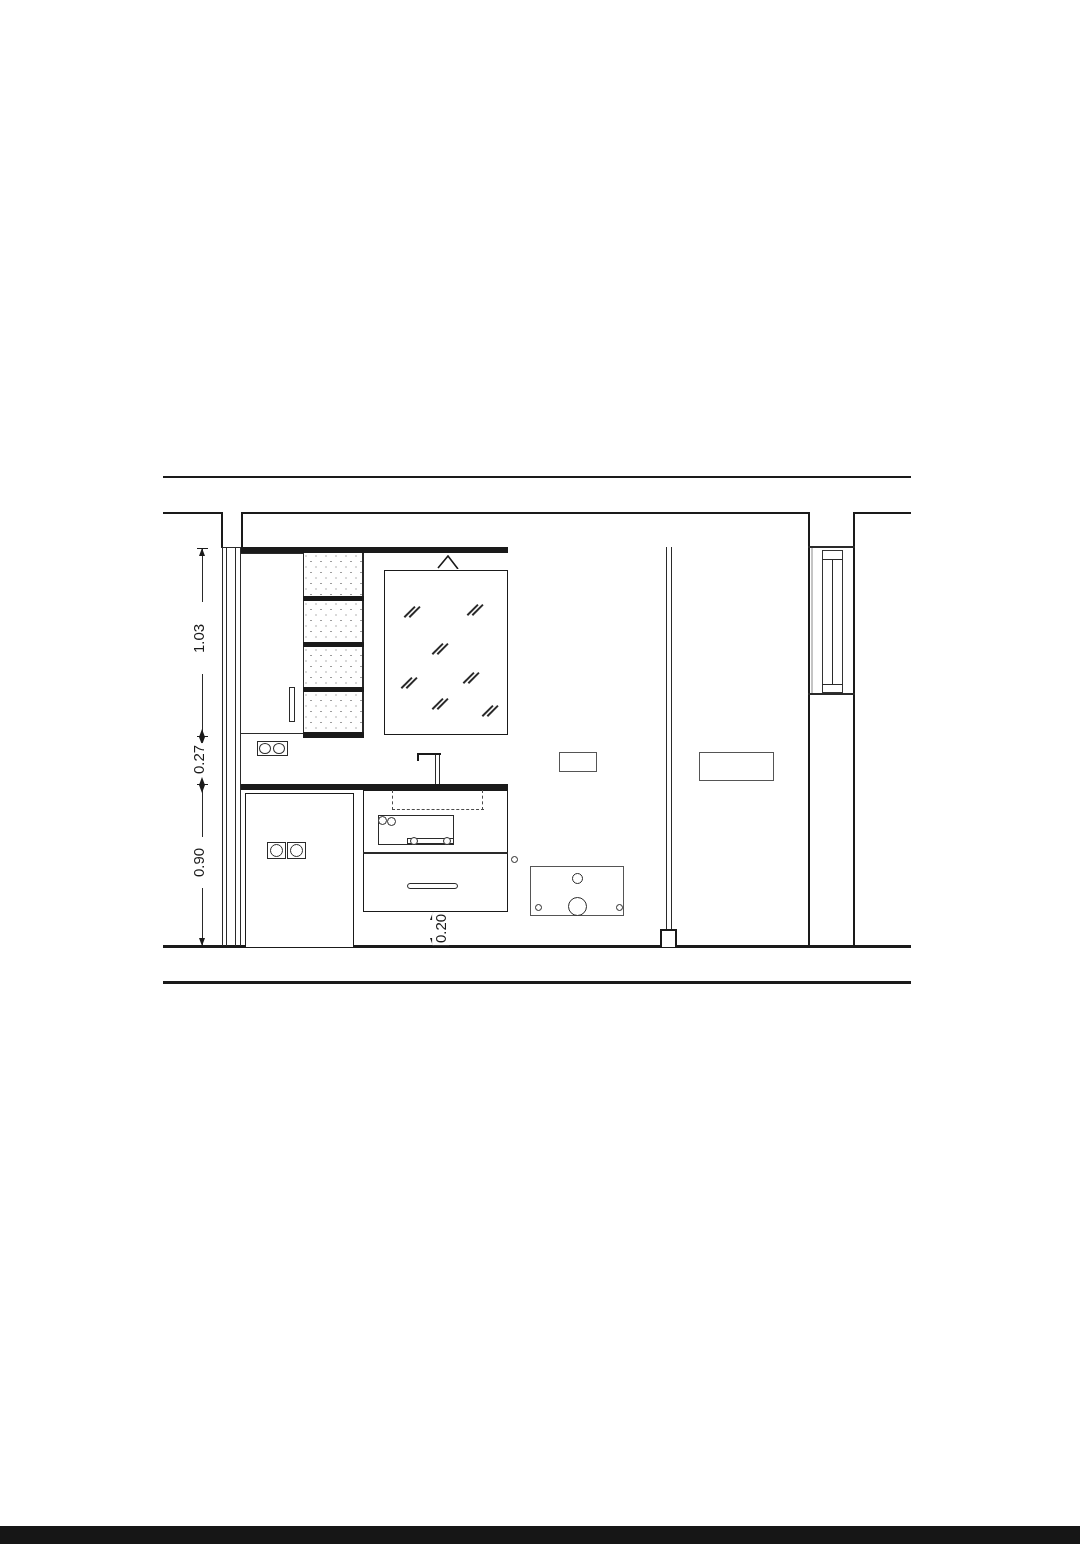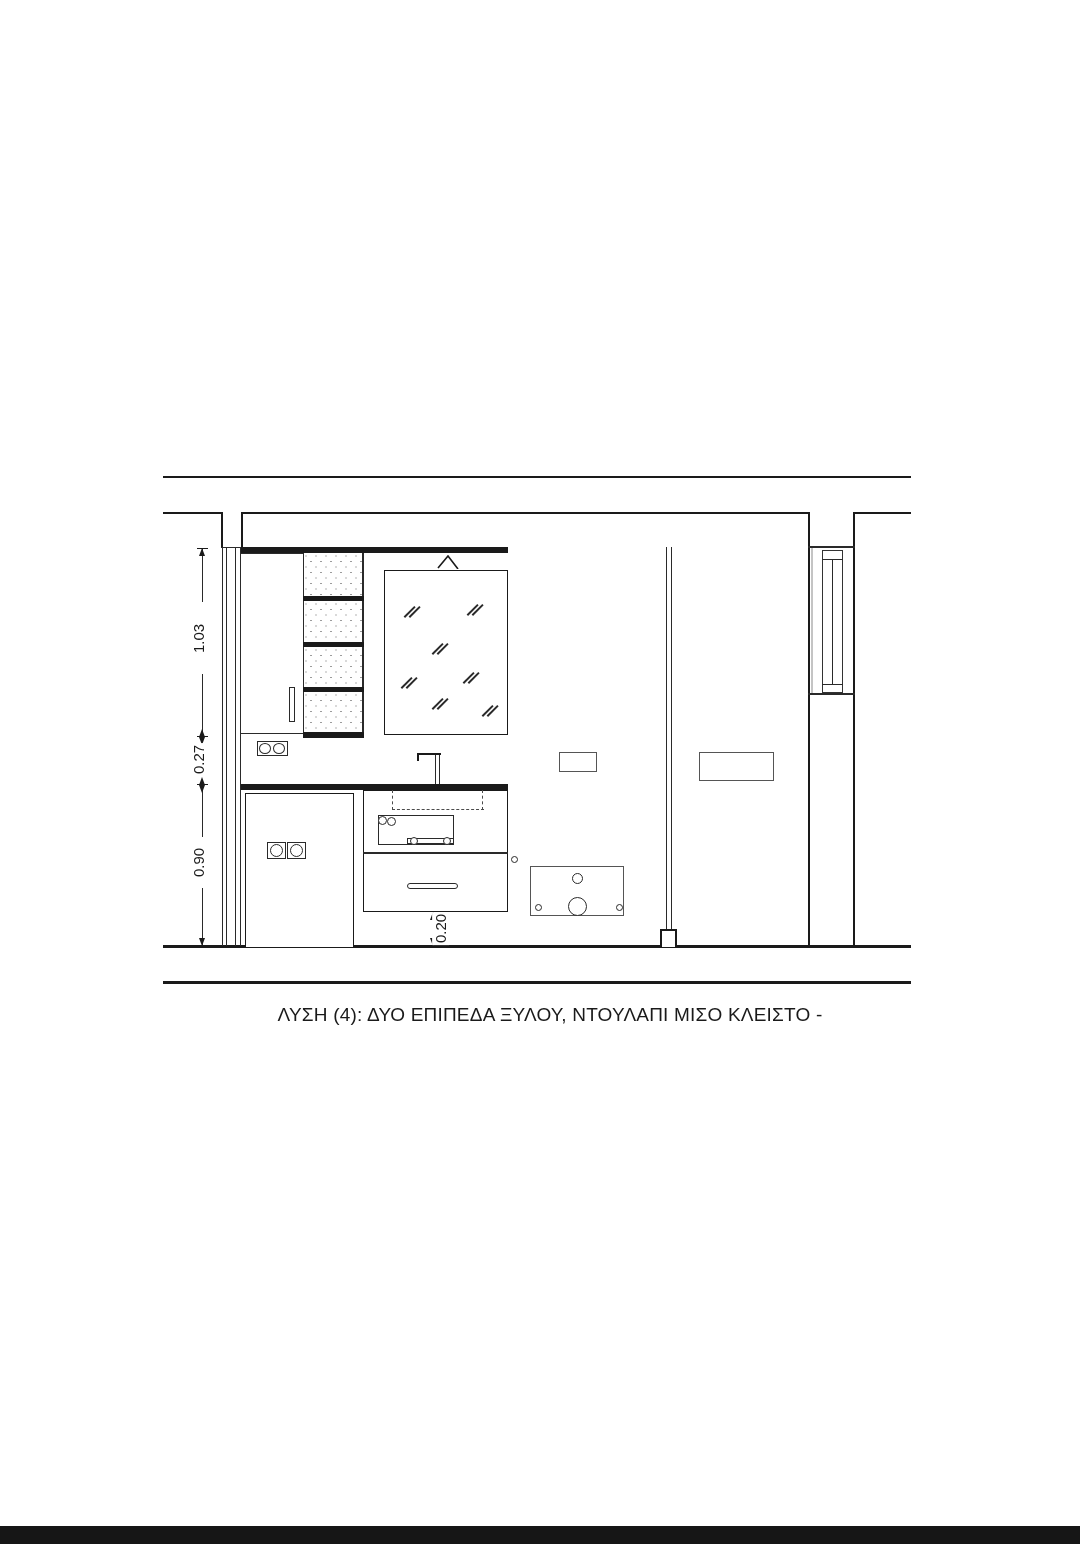--- a/index.html
+++ b/index.html
@@ -175,18 +175,17 @@
     <div class="circ" style="left:85px;top:37px;width:7px;height:7px;"></div>
   </div>
 
   <div class="abs" style="left:666px;top:547px;width:6px;height:383px;border-left:1.2px solid #2a2a2a;border-right:1.2px solid #2a2a2a;box-sizing:border-box;"></div>
   <div class="abs" style="left:660px;top:929px;width:17px;height:18px;border:2.5px solid #1a1a1a;border-bottom:none;box-sizing:border-box;background:#fff;"></div>
 
   <div class="box" style="left:559px;top:752px;width:38px;height:20px;border-color:#555;border-width:1.5px;"></div>
   <div class="box" style="left:699px;top:752px;width:75px;height:29px;border-color:#555;border-width:1.5px;"></div>
 
   <div class="caption">
-    <div>ΛΥΣΗ (4):  ΔΥΟ ΕΠΙΠΕΔΑ ΞΥΛΟΥ, ΝΤΟΥΛΑΠΙ ΜΙΣΟ  ΚΛΕΙΣΤΟ -</div>
   </div>
 
   <div class="botbar" style="background:#161616;"></div>
 
 </div>
 
 </body></html>

